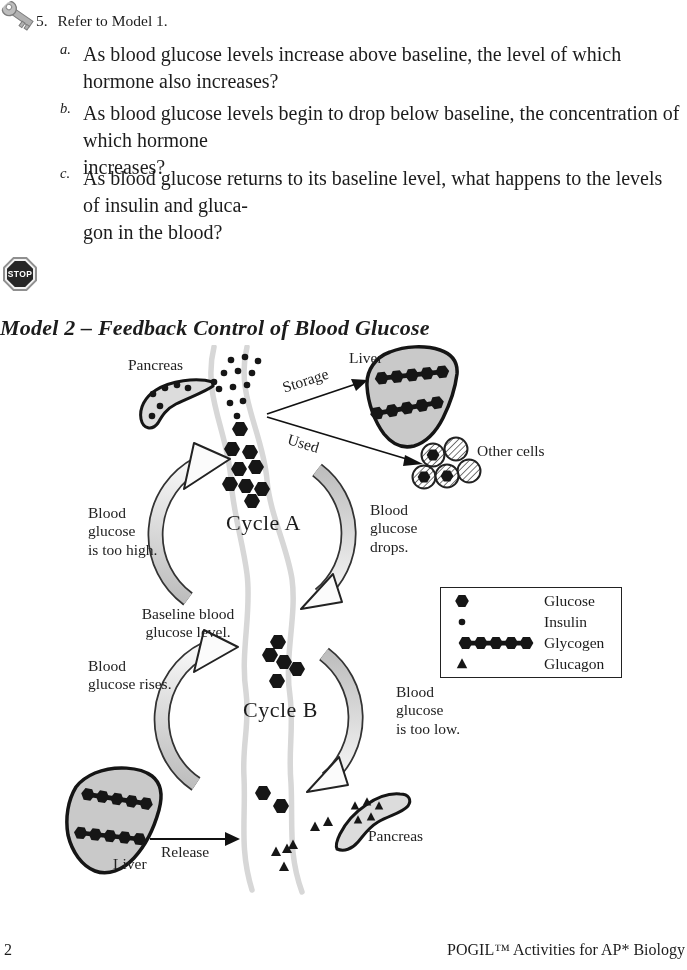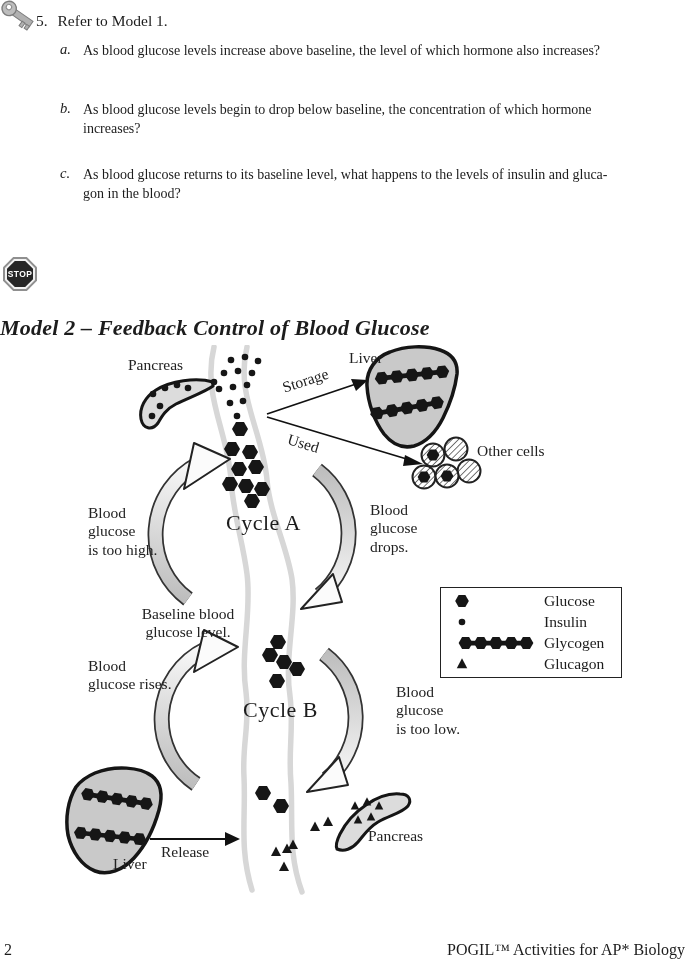--- a/index.html
+++ b/index.html
@@ -1,19 +1,19 @@
 <!DOCTYPE html>
 <html><head>
 <meta charset="utf-8">
 <style>
   html,body{margin:0;padding:0;}
   body{width:687px;height:970px;background:#fff;font-family:"Liberation Serif",serif;color:#1c1c1c;}
-  .page{position:relative;width:687px;height:970px;background:#fff;overflow:hidden;}
+  .page{position:relative;width:687px;height:970px;background:#fff;overflow:hidden;border-radius:17px;}
   .abs{position:absolute;}
-  .qtext{font-size:14px;line-height:1.36;white-space:pre-line;}
+  .qtext{font-size:20px;line-height:1.36;white-space:pre-line;}
   .qlabel{font-style:italic;font-size:14.6px;}
   .heading{font-size:22px;font-weight:bold;letter-spacing:.2px;font-style:italic;}
   .dlabel{font-size:15.5px;line-height:1.18;color:#222;}
   .pre{white-space:pre-line;}
   .cycle{font-size:22px;letter-spacing:.5px;}
   .rot-storage{transform:rotate(-18deg);transform-origin:left center;}
   .rot-used{transform:rotate(17deg);transform-origin:left center;}
   .stop-outer{width:34px;height:34px;background:#8f8f8f;
     clip-path:polygon(30% 0,70% 0,100% 30%,100% 70%,70% 100%,30% 100%,0 70%,0 30%);}
   .stop-mid{position:absolute;left:2px;top:2px;width:30px;height:30px;background:#f2f2f2;

